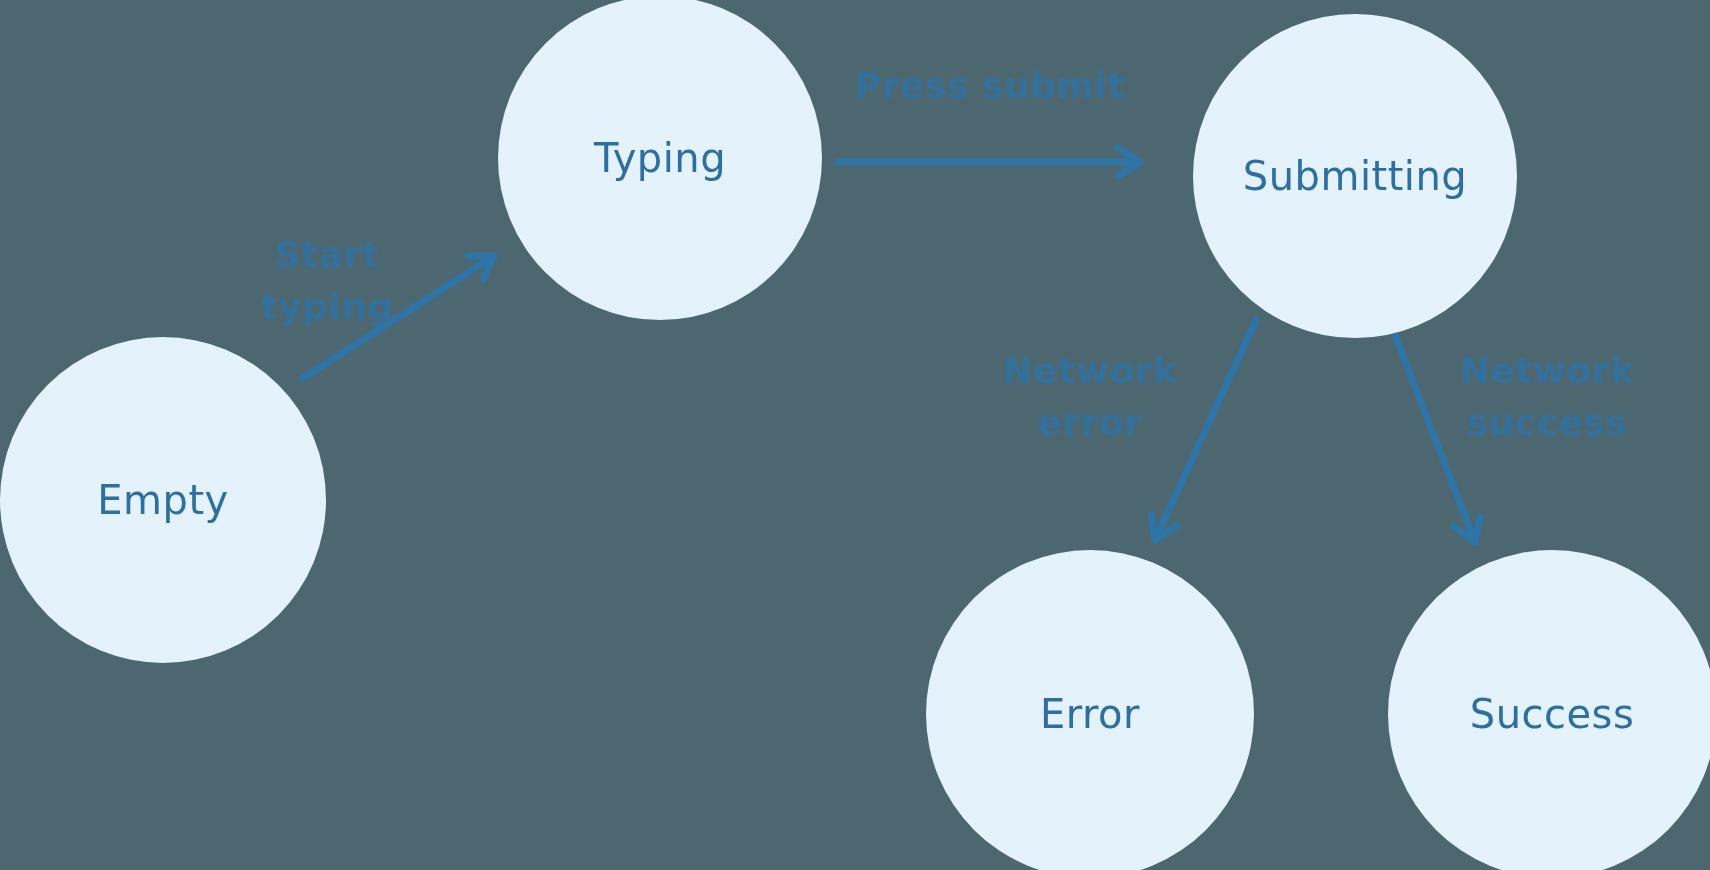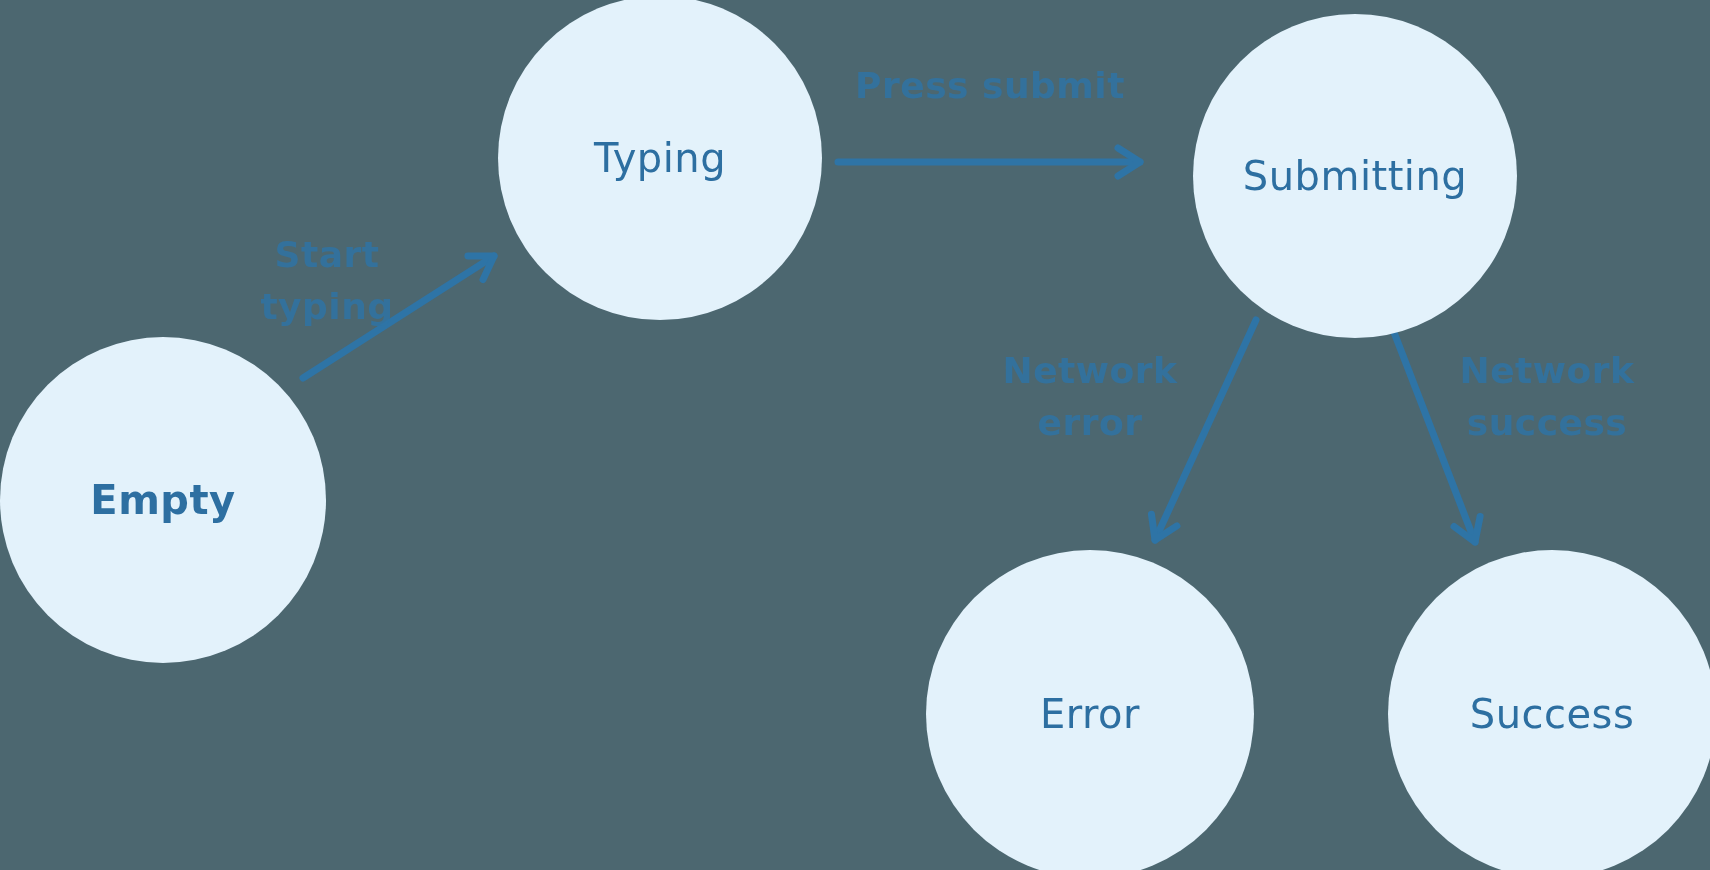--- a/index.html
+++ b/index.html
@@ -49,21 +49,21 @@
     display: flex;
     align-items: center;
     justify-content: center;
   }
   .node .node-label {
     color: var(--node-text);
     font-size: 40px;
     letter-spacing: 0.5px;
     white-space: nowrap;
   }
-  #node-empty      { left: 0px;    top: 337px; width: 326px; height: 326px; font-weight: bold; }
+  #node-empty      { left: 0px;    top: 337px; width: 326px; height: 326px; }
   #node-typing     { left: 498px;  top: -4px;  width: 324px; height: 324px; }
   #node-submitting { left: 1193px; top: -1px;  width: 324px; height: 324px; margin-top: 15px; }
   #node-error      { left: 926px;  top: 550px; width: 328px; height: 328px; }
   #node-success    { left: 1388px; top: 550px; width: 328px; height: 328px; }
   .edge-label {
     position: absolute;
     transform: translate(-50%, -50%);
     color: var(--edge-label);
     opacity: 0.82;
     font-size: 36px;

